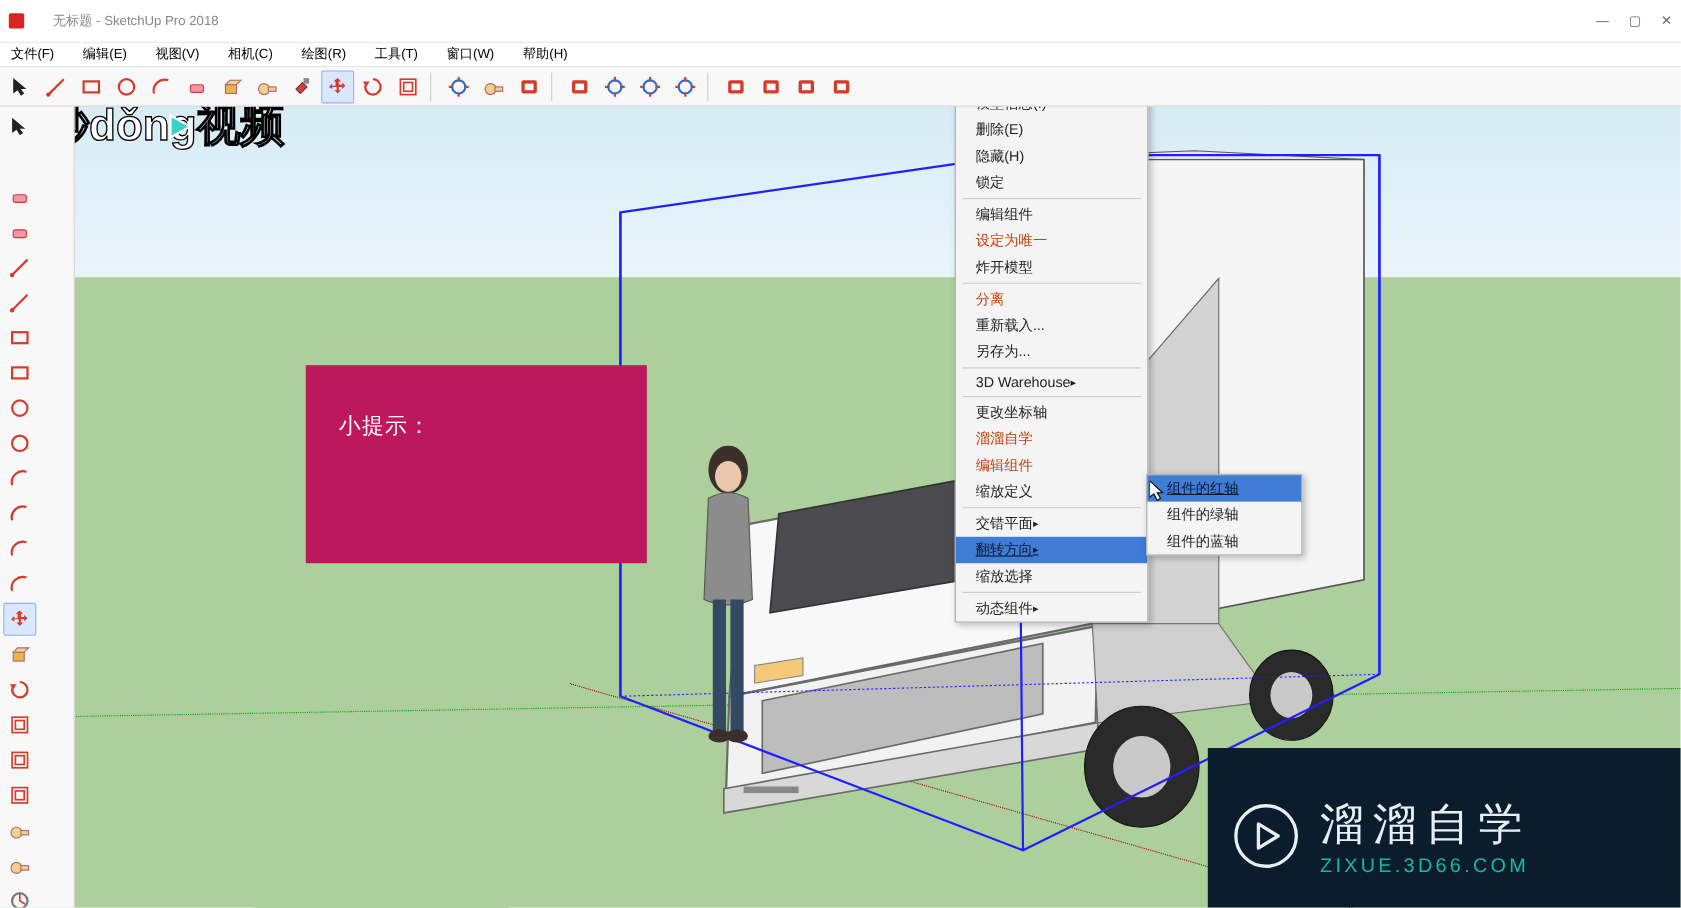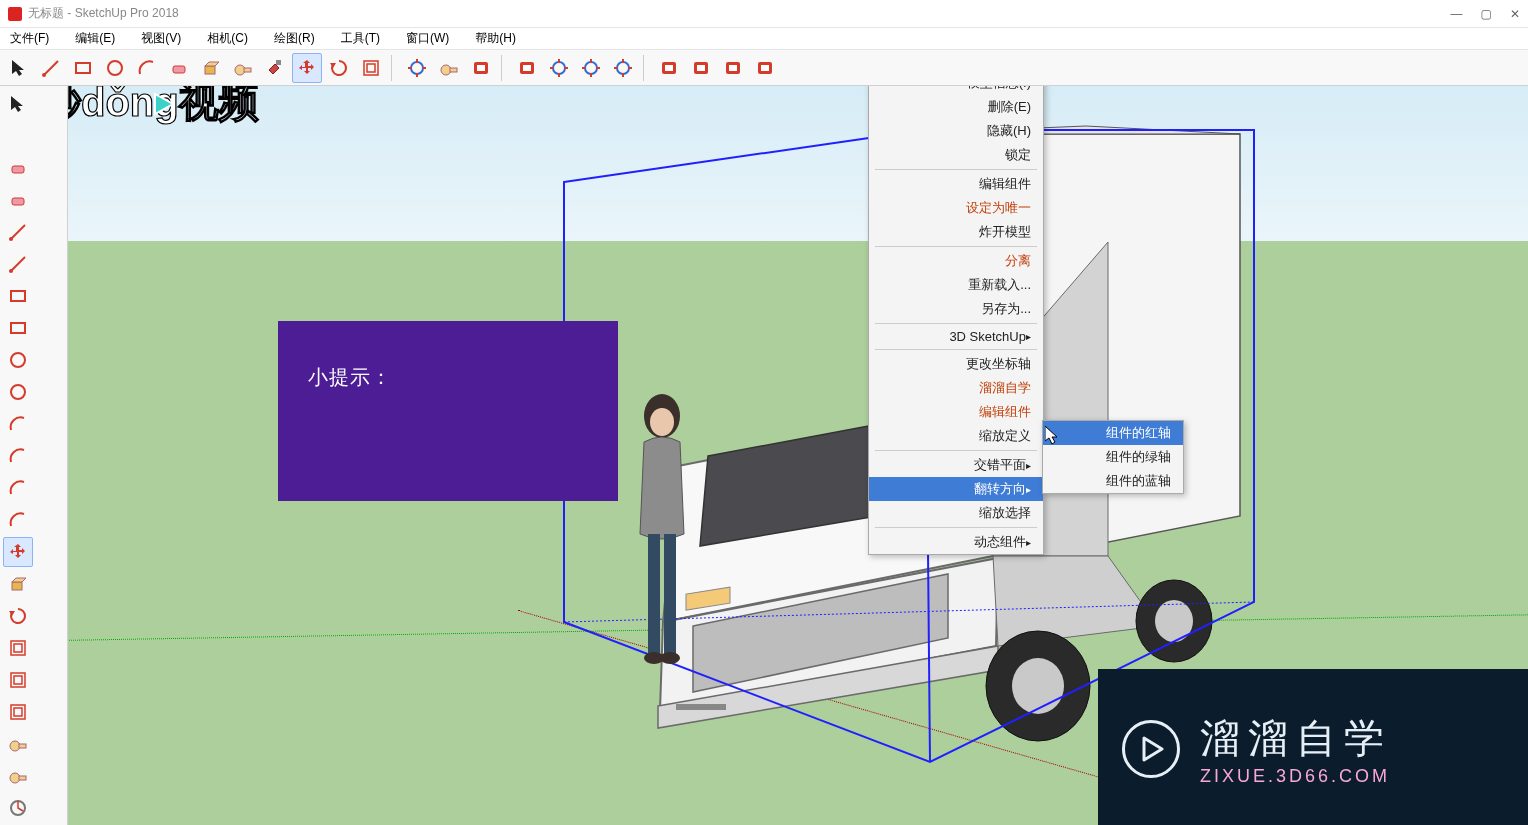--- a/index.html
+++ b/index.html
@@ -1,47 +1,47 @@
 <!DOCTYPE html>
 <html><head>
 <meta charset="utf-8">
 <style>
   * { box-sizing: border-box; margin: 0; padding: 0; }
   html, body { width: 1528px; height: 825px; font-family: "Microsoft YaHei", Arial, sans-serif; font-size: 12px; overflow: hidden; background:#fff; }
-  .titlebar { height: 28px; background: #fff; display: flex; align-items: center; padding: 0 8px; color: #888; border-bottom: 1px solid #e5e5e5; }
+  .titlebar { height: 39px; background: #fff; display: flex; align-items: center; padding: 0 8px; color: #888; border-bottom: 1px solid #e5e5e5; gap: 20px; }
   .titlebar .appicon { width: 14px; height: 14px; background: #d22; margin-right: 6px; border-radius: 2px; }
   .titlebar .wincontrols { margin-left: auto; display: flex; gap: 18px; color: #666; }
   .menubar { height: 22px; background: #fff; display: flex; align-items: center; padding: 0 4px; gap: 14px; border-bottom: 1px solid #e5e5e5; }
   .menubar .menuitem { padding: 2px 6px; cursor: pointer; }
   .toolbar-top { height: 36px; background: #f8f8f8; display: flex; align-items: center; padding: 0 4px; gap: 2px; border-bottom: 1px solid #d0d0d0; }
   .tbtn { width: 30px; height: 30px; display: flex; align-items: center; justify-content: center; border: 1px solid transparent; border-radius: 2px; }
   .tbtn.selected { background: #d9e8ff; border: 1px solid #8ab4f8; }
   .tsep { width: 6px; height: 26px; border-left: 1px solid #ccc; margin: 0 3px; }
   .body-row { display: flex; height: calc(825px - 24px - 22px - 36px); }
   .left-toolbar { width: 68px; background: #f8f8f8; border-right: 1px solid #d0d0d0; display: flex; flex-wrap: wrap; align-content: flex-start; padding: 2px; gap: 0; }
   .left-toolbar .tbtn { width: 30px; height: 30px; margin: 1px; }
   .left-toolbar .tbtn.selected { background: #d9e8ff; border-color: #8ab4f8; }
   .canvas { flex: 1; position: relative; overflow: hidden; }
   .sky { position: absolute; top: 0; left: 0; right: 0; height: 155px; background: linear-gradient(#d6ecf6, #eaf5fa); }
   .ground { position: absolute; top: 155px; left: 0; right: 0; bottom: 0; background: #adcf9c; }
   .axis-green { position: absolute; width: 1600px; height: 1px; border-top: 1px dotted #0a0; top: 554px; left: -10px; transform-origin: 0 0; transform: rotate(-1deg); }
   .axis-red { position: absolute; width: 1200px; height: 1px; border-top: 1px dotted #a00; top: 524px; left: 450px; transform-origin: 0 0; transform: rotate(16deg); }
-  .tip-box { position: absolute; left: 210px; top: 235px; width: 340px; height: 180px; background: #4c1d95; color: #fff; font-size: 20px; padding: 34px 30px; line-height: 2.2; letter-spacing: 1px; }
+  .tip-box { position: absolute; left: 210px; top: 235px; width: 310px; height: 180px; background: #be185d; color: #fff; font-size: 20px; padding: 34px 30px; line-height: 2.2; letter-spacing: 1px; }
   .ctx-menu { position: absolute; top: -16px; left: 800px; width: 176px; background: #f4f4f4; border: 1px solid #aaa; box-shadow: 2px 2px 6px rgba(0,0,0,0.25); font-size: 13px; }
-  .ctx-item { padding: 3px 12px 3px 18px; display: flex; justify-content: flex-end; align-items: center; cursor: default; color:#222; }
+  .ctx-item { padding: 3px 12px 3px 18px; display: flex; justify-content: flex-start; align-items: center; cursor: default; color:#222; }
   .ctx-item.disabled { color: #c2410c; }
-  .ctx-item.highlight { background: #3f7cd6; color: #ffffff; }
+  .ctx-item.highlight { background: #3f7cd6; color: #0f172a; text-decoration: underline; }
   .ctx-sep { height: 1px; background: #ccc; margin: 2px 6px; }
   .ctx-sub { position: absolute; top: 334px; left: 974px; width: 142px; background: #f4f4f4; border: 1px solid #aaa; box-shadow: 2px 2px 6px rgba(0,0,0,0.25); font-size: 13px; }
   .cursor-arrow { position: absolute; top: 340px; left: 977px; font-size: 14px; color: #000; pointer-events: none; }
   .logo-overlay { position: absolute; left: -35px; top: -22px; pointer-events: none; }
   .bottom-badge { position: absolute; right: 0; bottom: 0; width: 430px; height: 160px; background: #0b1d2c; color: #e6eef6; display: flex; align-items: center; padding-left: 24px; gap: 20px; margin-top: 17px; }
   .badge-icon { width: 58px; height: 58px; border: 3px solid #e6eef6; border-radius: 50%; display: flex; align-items: center; justify-content: center; }
   .badge-text-lg { font-size: 40px; font-weight: 400; letter-spacing: 8px; }
-  .badge-text-sm { font-size: 18px; letter-spacing: 3px; color: #f9a8d4; }
+  .badge-text-sm { font-size: 18px; letter-spacing: 3px; color: #14b8a6; }
   .chev { font-size: 10px; color: inherit; }
   svg { display: block; }
   .truck svg { position: absolute; overflow: visible; }
 </style>
 </head>
 <body>
 
 <div class="titlebar">
   <div class="appicon"></div>
   <span>无标题 - SketchUp Pro 2018</span>
@@ -418,21 +418,21 @@
           <span>分离</span>
         </div>
         <div class="ctx-item">
           <span>重新载入...</span>
         </div>
         <div class="ctx-item">
           <span>另存为...</span>
         </div>
         <div class="ctx-sep"></div>
         <div class="ctx-item">
-          <span>3D SketchUp</span>
+          <span>3D Warehouse</span>
           <span class="chev">▸</span>
         </div>
         <div class="ctx-sep"></div>
         <div class="ctx-item">
           <span>更改坐标轴</span>
         </div>
         <div class="ctx-item disabled">
           <span>溜溜自学</span>
         </div>
         <div class="ctx-item disabled">

